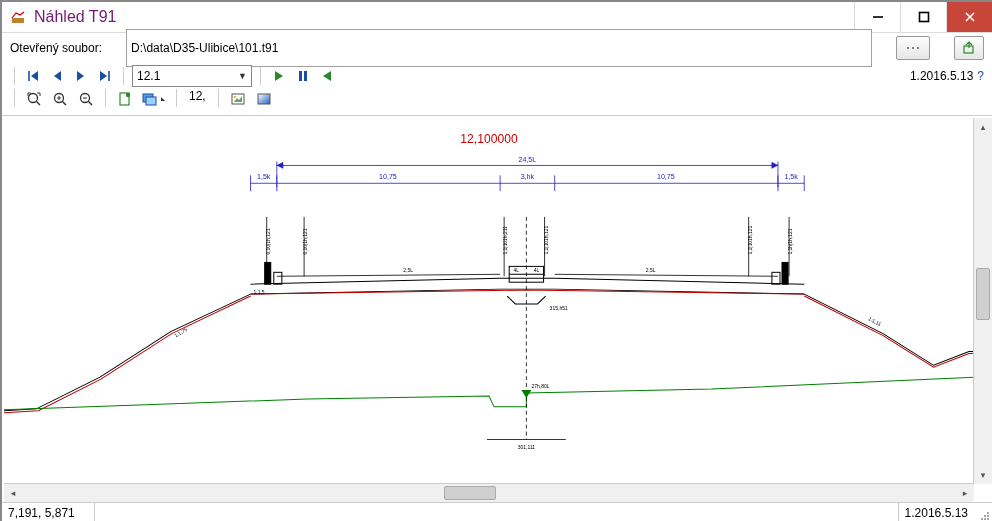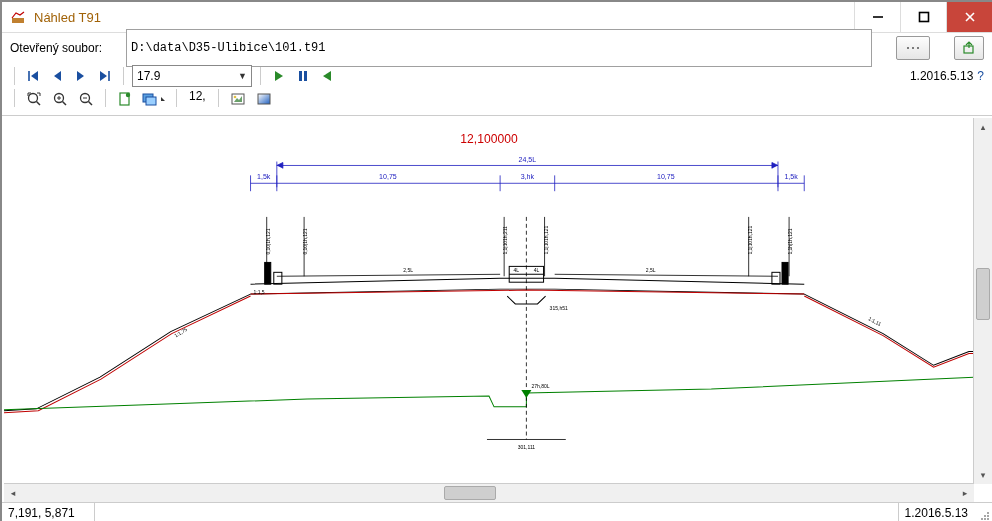--- a/index.html
+++ b/index.html
@@ -25,22 +25,22 @@
   .titlebar .app-icon {
     width: 20px;
     height: 20px;
     margin: 0 6px;
     display: flex;
     align-items: center;
     justify-content: center;
   }
   .titlebar .title {
     flex: 1;
-    color: #a16207;
-    font-size: 13px;
+    color: #701a75;
+    font-size: 16px;
   }
   .win-buttons {
     display: flex;
     height: 100%;
   }
   .win-btn {
     width: 46px;
     height: 100%;
     display: flex;
     align-items: center;
@@ -61,21 +61,21 @@
     gap:24px;
   }
   .filebar label {
     white-space:nowrap;
   }
   .filebar input[type=text] {
     flex:1;
     height:20px;
     border:1px solid #a0a0a0;
     padding:8px 4px;
-    font-family:Liberation Mono, monospace;
+    font-family:Liberation Sans, sans-serif;
     font-size:12px;
   }
   .file-btn {
     width:28px;
     height:22px;
     border:1px solid #999;
     background:linear-gradient(#fdfdfd,#e6e6e6);
     display:flex;
     align-items:center;
     justify-content:center;
@@ -272,21 +272,21 @@
       </svg>
   </div>
   <div class="tb-btn">
     <svg width="14" height="14">
         <polygon points="2,2 2,12 9,7" fill="#1a4fa0"></polygon>
         <line x1="11" y1="2" x2="11" y2="12" stroke="#1a4fa0" stroke-width="1.6"></line>
       </svg>
   </div>
   <div class="tb-sep"></div>
   <div class="combo">
-    <span>17.9</span>
+    <span>12.1</span>
     <span class="arrow">▼</span>
   </div>
   <div class="tb-sep"></div>
   <div class="tb-btn">
     <svg width="14" height="14">
         <polygon points="3,2 3,12 11,7" fill="#2a8a2a"></polygon>
       </svg>
   </div>
   <div class="tb-btn">
     <svg width="14" height="14">

